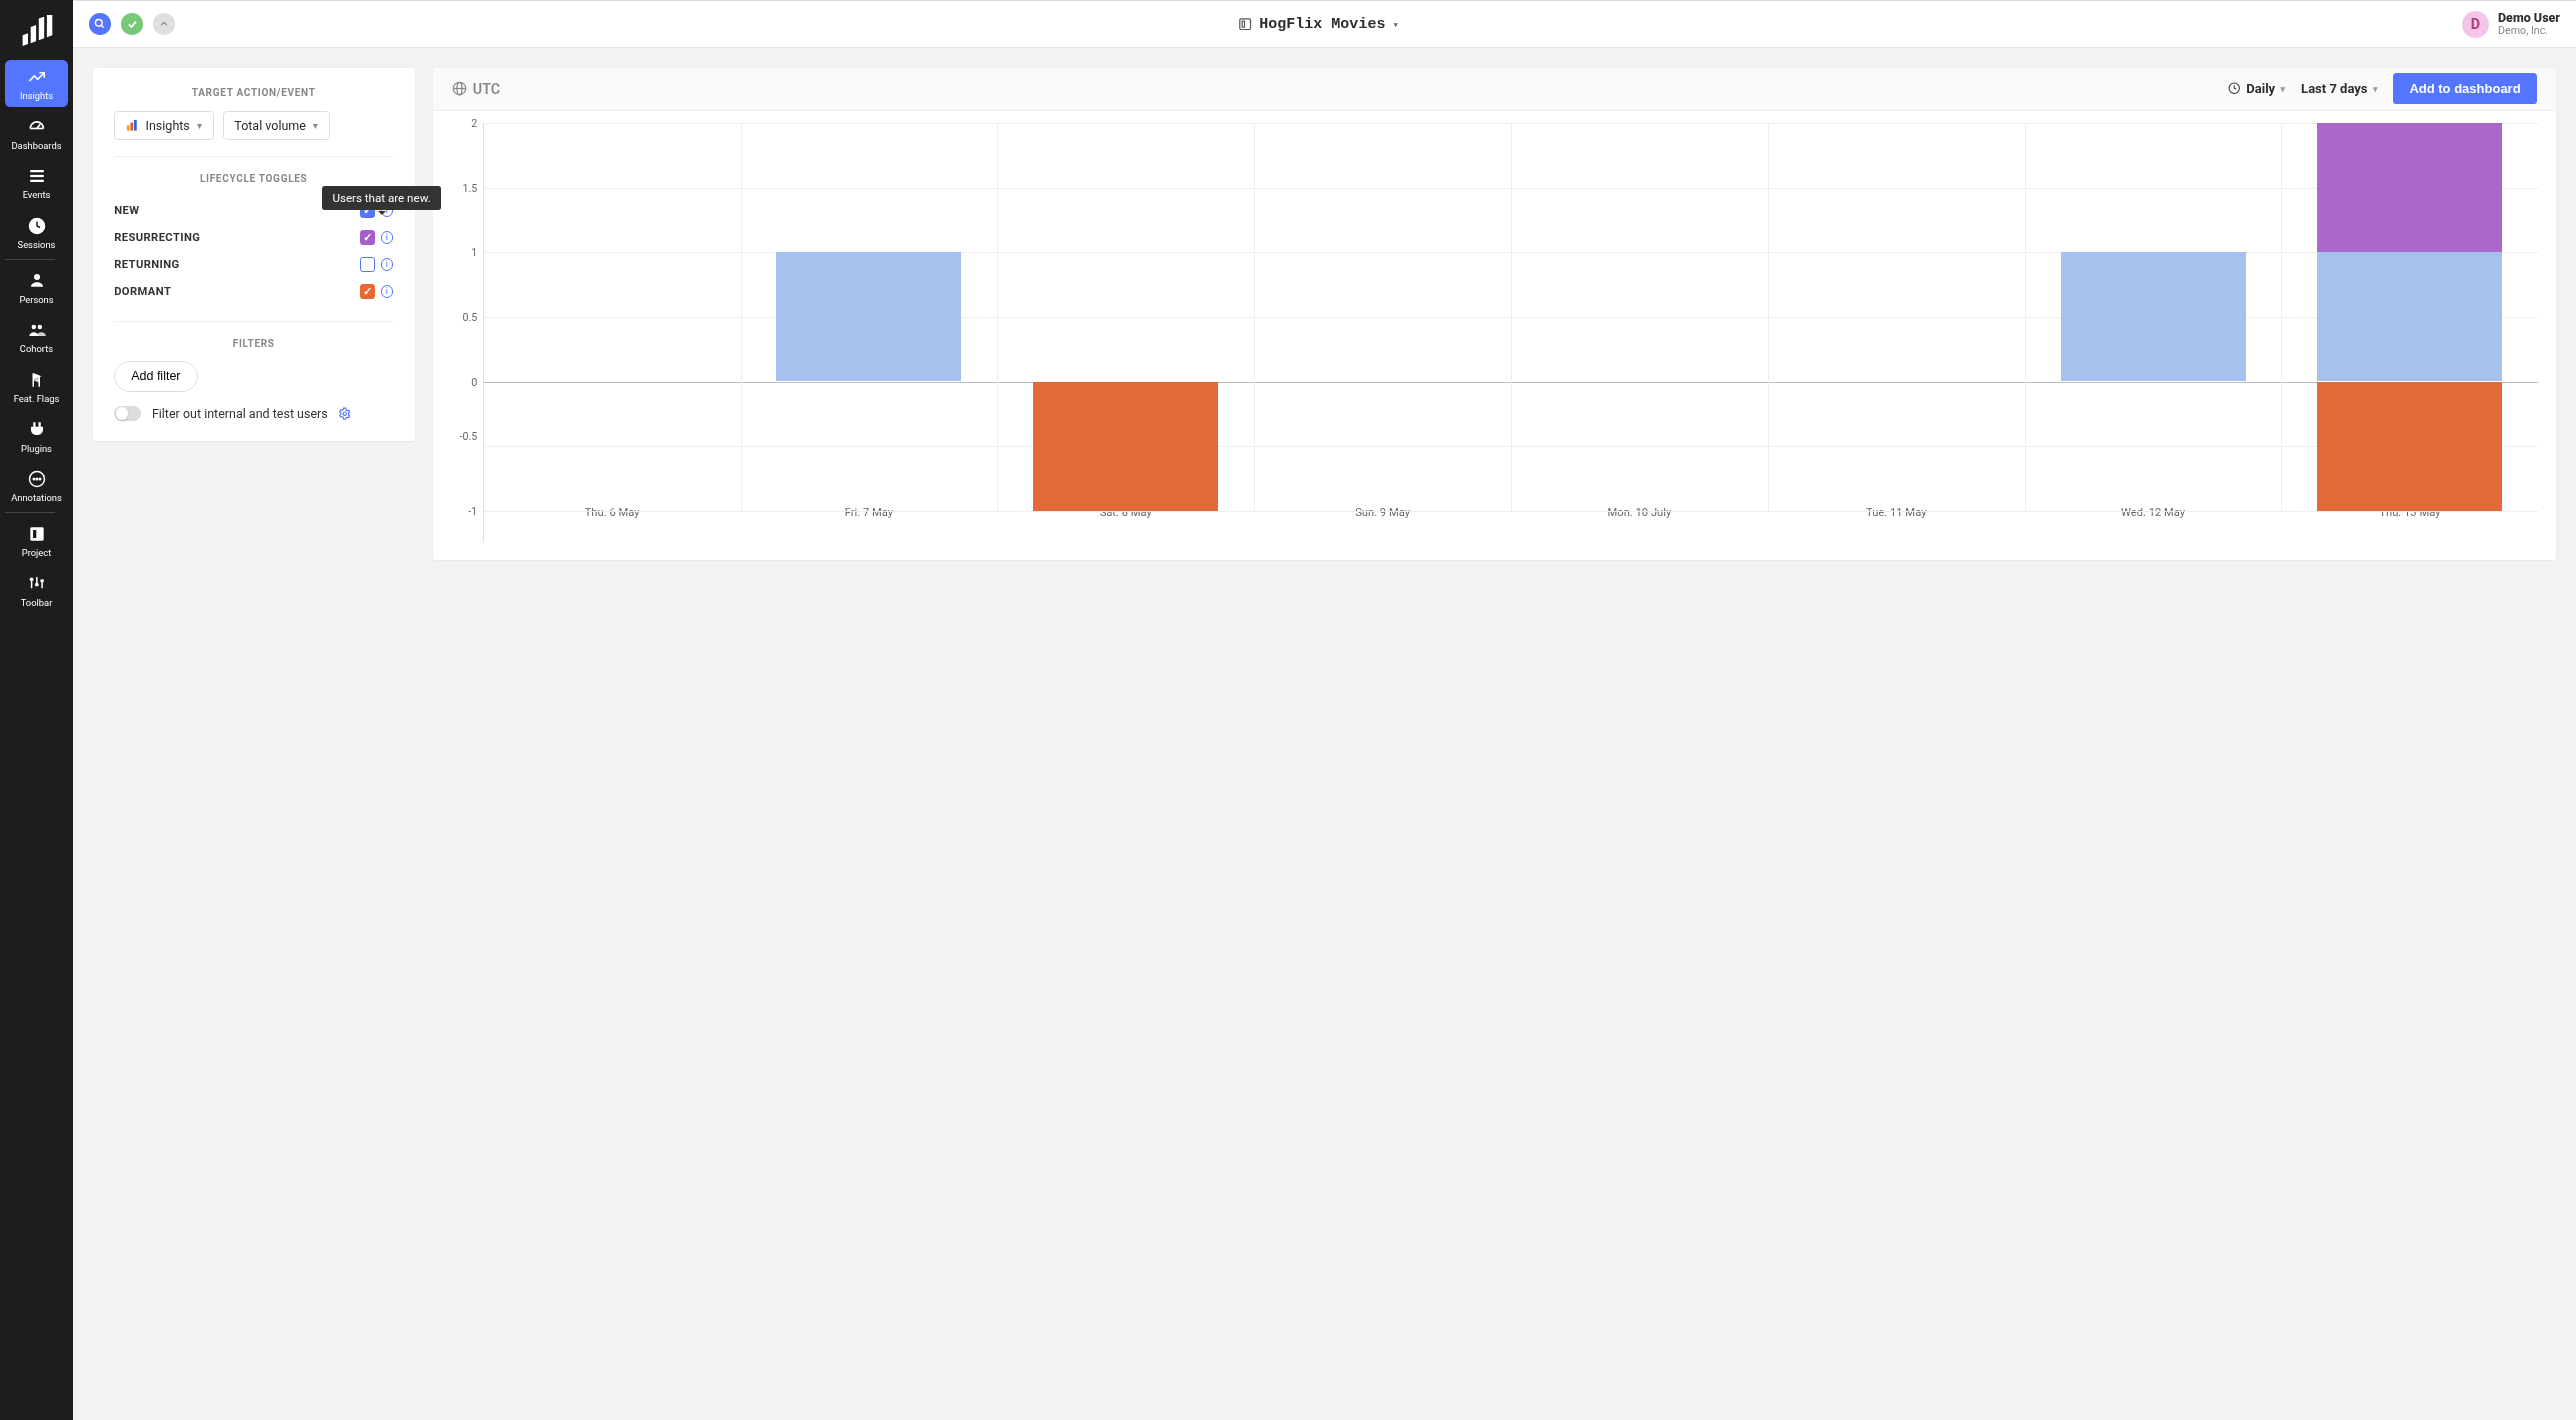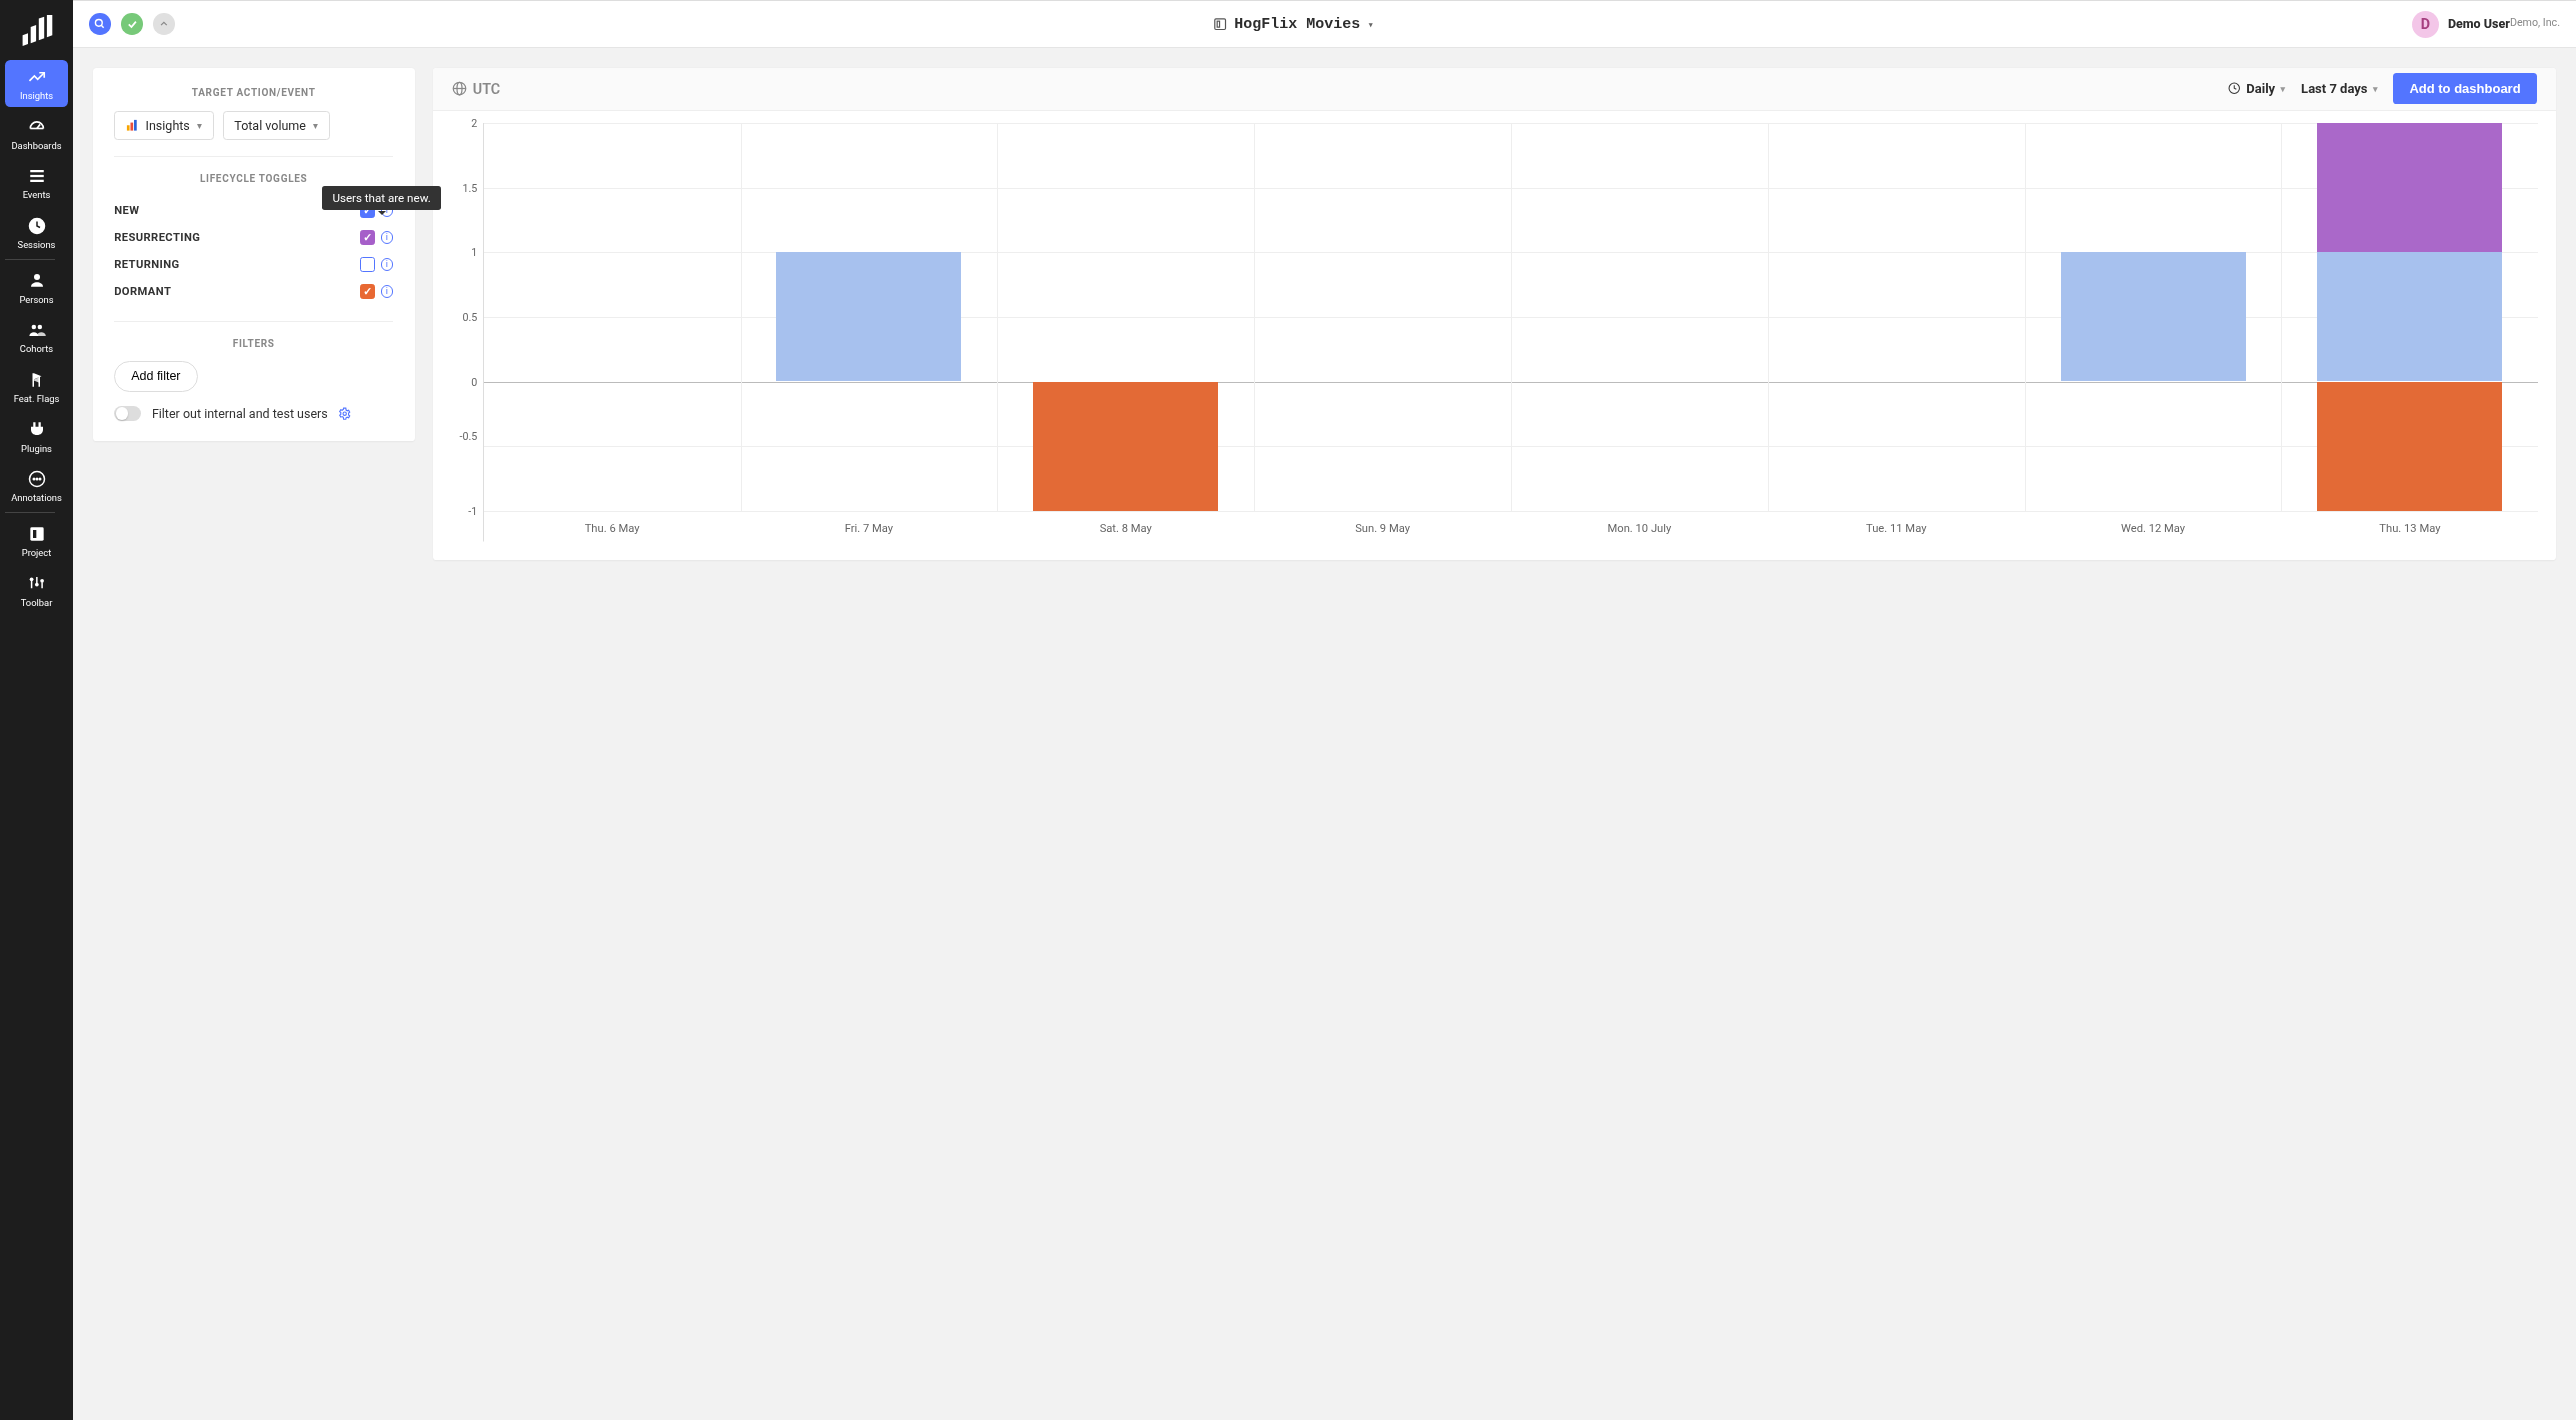--- a/index.html
+++ b/index.html
@@ -19,21 +19,21 @@
 .main { flex: 1; display: flex; flex-direction: column; border-top: 0.9px solid #ddd; }
 .topbar { height: 47px; background: #fff; border-bottom: 0.9px solid #e5e5e5; display: flex; align-items: center; padding: 0 16px; gap: 10.7px; }
 .circle-btn { width: 21.5px; height: 21.5px; border-radius: 50%; display:flex; align-items:center; justify-content:center; cursor:pointer; }
 .circle-blue { background: #5375ff; color:#fff; }
 .circle-green { background: #77c979; color:#fff; }
 .circle-grey { background: #e0e0e0; color:#888; }
 .project-title { flex:1; display:flex; align-items:center; justify-content:center; gap:7.2px; font-weight:800; font-size:15px;font-family:Liberation Mono, monospace; }
 .project-title .caret { font-size:10.7px; color:#666; }
 .user-chip { display:flex; align-items:center; gap:9px; }
 .user-avatar { width: 27px; height:27px; border-radius: 50%; background:#f3c6e8; color:#a63f7f; font-weight:700; display:flex; align-items:center; justify-content:center; }
-.user-lines { display:flex; flex-direction:row; line-height:1.15; }
+.user-lines { display:flex; flex-direction:column; line-height:1.15; }
 .user-name { font-weight:800; font-size:12.5px; }
 .user-org { font-size:10.7px; color:#888; }
 
 
 .content { flex:1; display:flex; padding: 19.7px; gap: 18px; align-items:flex-start; overflow:auto; }
 
 .panel { background:#fff; border-radius:3.6px; box-shadow: 0 0.9px 1.8px rgba(0,0,0,0.05); }
 
 
 .config { width: 322px; padding: 19.7px 21.5px; }
@@ -75,21 +75,21 @@
 .refresh-link { color:#5375ff; cursor:pointer; display:flex; align-items:center; gap:3.6px; }
 
 .chart-area { position:relative; height: 419px; display:flex; }
 .y-axis { width:32px; position:relative; }
 .y-tick { position:absolute; right:5.4px; font-size:10.7px; color:#666; transform: translateY(-50%); }
 .plot { flex:1; position:relative; border-left:0.9px solid #ddd; border-bottom:0.9px solid transparent; }
 .grid-h { position:absolute; left:0; right:0; height:0.9px; background:#eee; }
 .grid-h.zero { background:#bbb; }
 .grid-v { position:absolute; top:0; bottom:30px; width:0.9px; background:#eee; }
 .bar { position:absolute; width: 9%; }
-.x-labels { position:absolute; left:0; right:0; bottom:0; height:25px; display:flex;margin-top:12px; }
+.x-labels { position:absolute; left:0; right:0; bottom:16px; height:25px; display:flex;margin-top:12px; }
 .x-lbl { flex:1; text-align:center; font-size:11.2px; color:#666; padding-top:5.4px; }
 
 svg { display:block; }
 </style>
 </head>
 <body>
 
 <div class="app">
   <nav class="sidebar">
     <div class="sidebar-logo">

